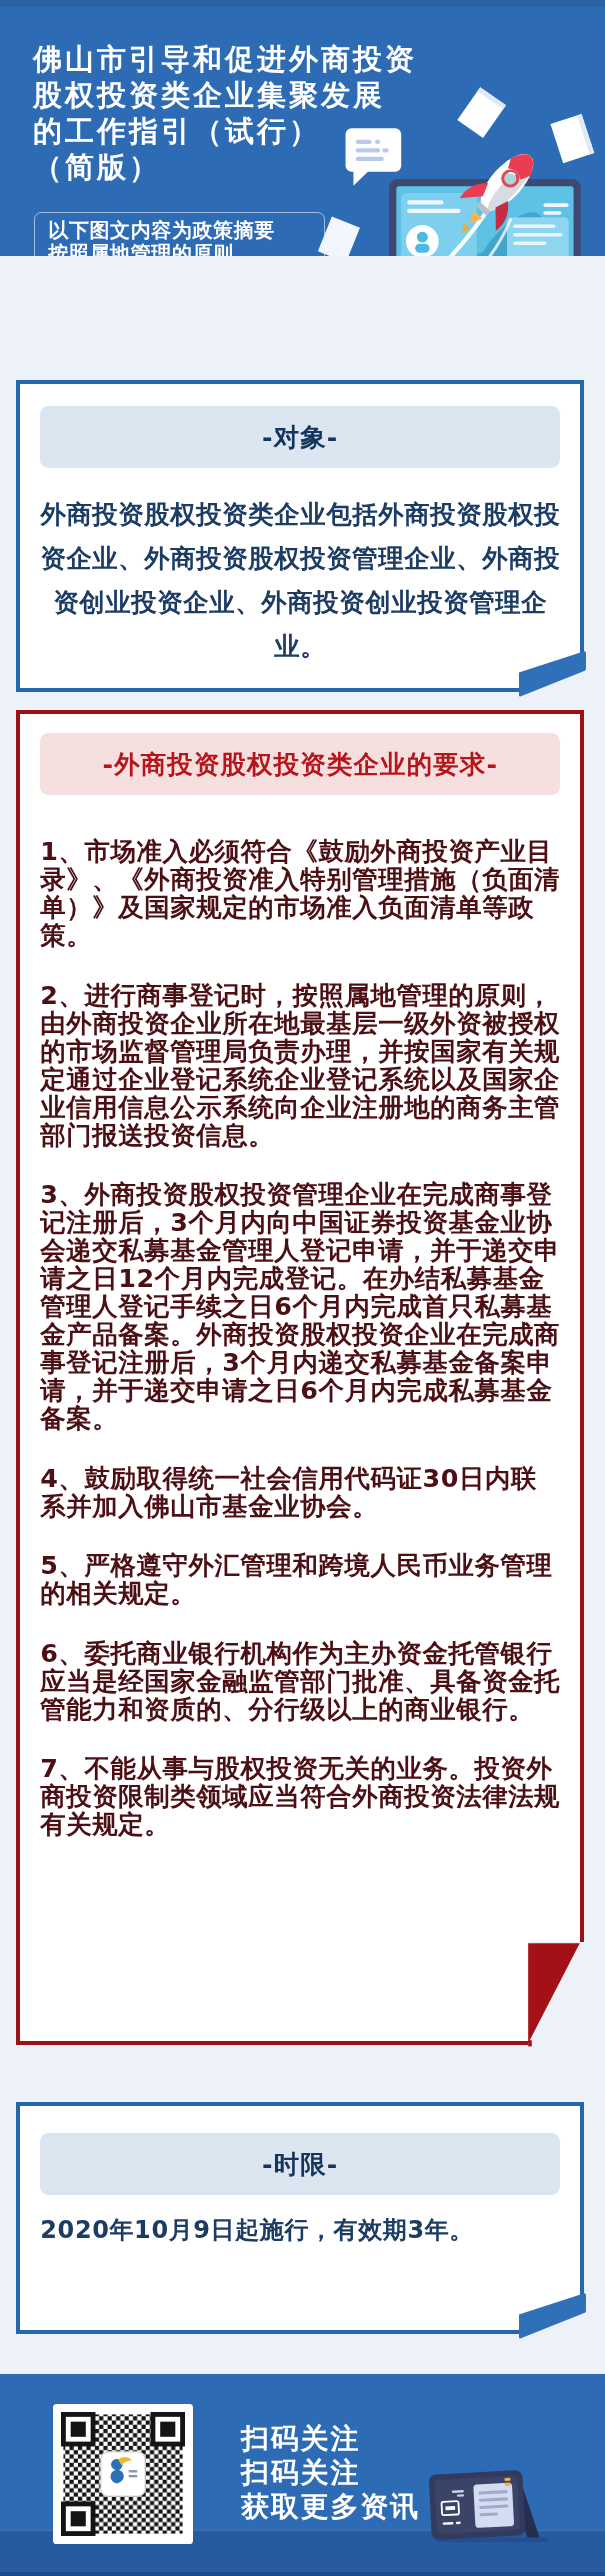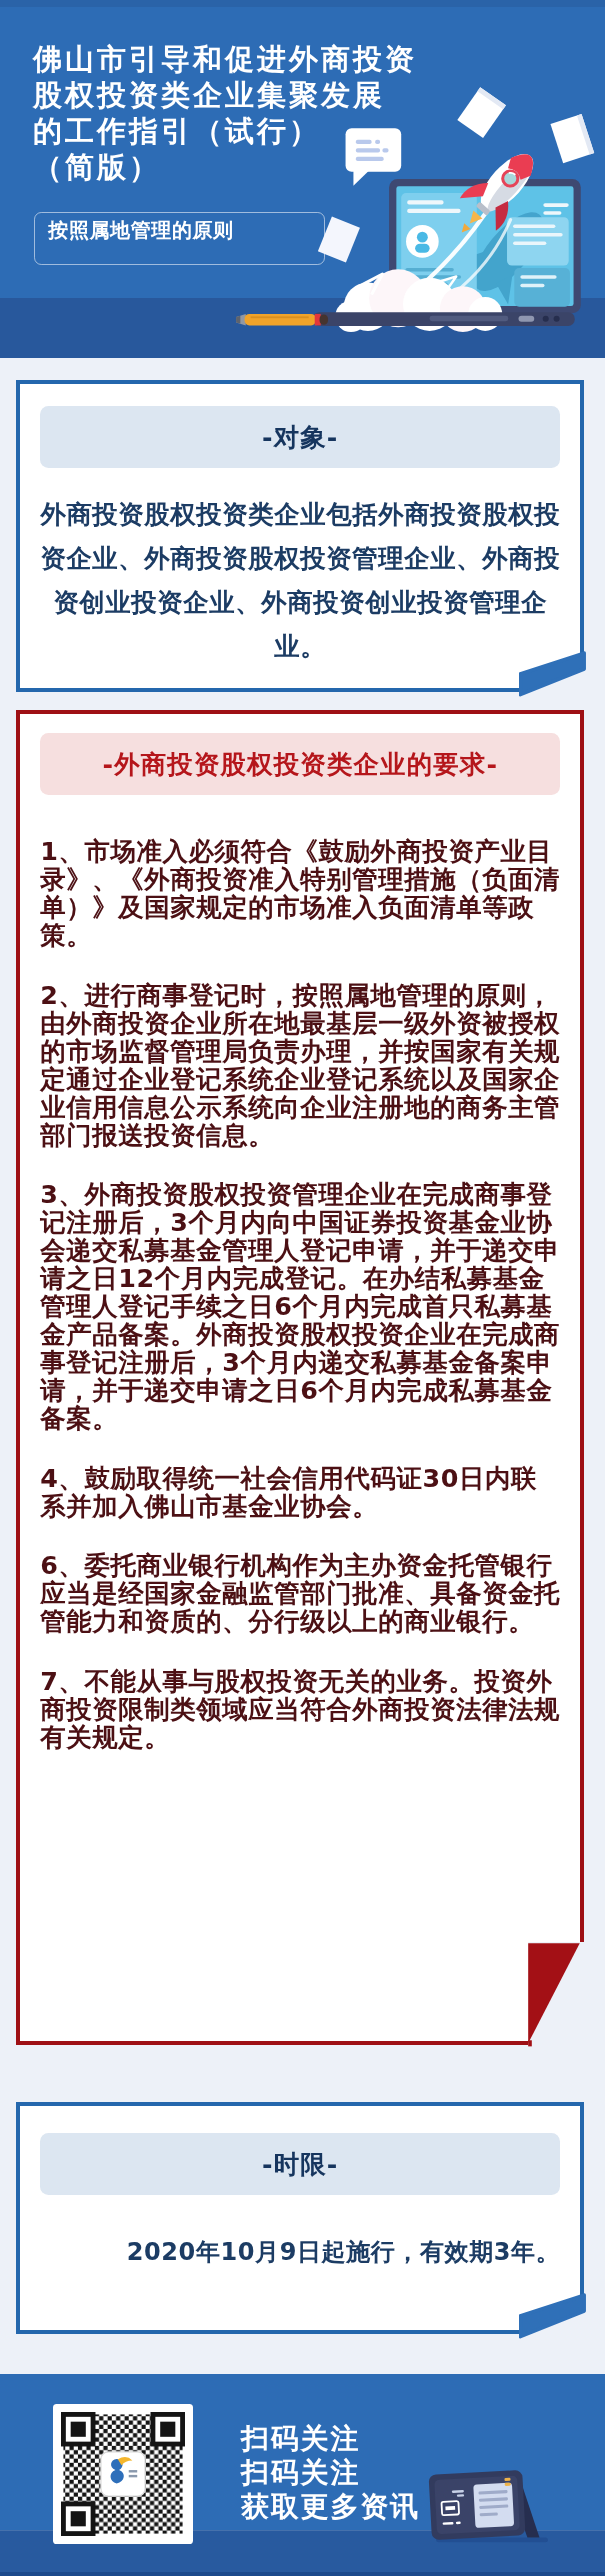--- a/index.html
+++ b/index.html
@@ -1,20 +1,20 @@
 <!DOCTYPE html>
 <html style="font-size:9.7px"><head>
 <meta charset="utf-8">
 <style>
   html,body{margin:0;padding:0;}
   body{font-family:"DejaVu Sans","Liberation Sans",sans-serif;background:#edf1f8;}
   #page{position:relative;width:605px;height:2576px;background:#edf1f8;overflow:hidden;margin:0 auto;}
 
   
-  .hero{position:absolute;left:0;top:0;width:605px;height:358px;background:#2d6cb5;overflow:hidden;}
+  .hero{position:absolute;left:0;top:0;width:605px;height:256px;background:#2d6cb5;overflow:hidden;}
   .hero-topstrip{position:absolute;left:0;top:0;width:100%;height:7.3px;background:#2a63a8;}
   .hero-ground{position:absolute;left:0;top:298px;width:100%;height:60px;background:#28589c;}
   .hero-title{position:absolute;left:33px;top:41px;color:#ffffff;font-weight:700;
               font-size:29px;line-height:36px;letter-spacing:3px;white-space:nowrap;}
   .note-box{position:absolute;left:34px;top:212px;width:276px;height:39px;
             border:1.2px solid rgba(255,255,255,.55);border-radius:7.3px;padding:6px 0 6px 13.3px;}
   .note-box div{color:#ffffff;font-weight:700;font-size:20px;line-height:23px;letter-spacing:0.6px;white-space:nowrap;}
   .hero-illu{position:absolute;left:224px;top:79px;width:381px;height:280px;}
 
   
@@ -22,21 +22,21 @@
   .card{box-sizing:border-box;width:100%;height:100%;background:#ffffff;
         border:4.8px solid #2467ad;border-radius:0;overflow:hidden;}
   .card.red{border-color:#9e1015;}
   .bar{height:62px;margin:22px 20px 0 20px;border-radius:8.5px;background:#dce6f1;
        text-align:center;font-weight:700;font-size:25.4px;line-height:62px;color:#16355e;letter-spacing:1.2px;}
   .card.red .bar{background:#f6dfdf;color:#b5161b;margin-top:19px;}
   .body-text{margin:24px 20px 0 20px;color:#1c3c64;font-weight:700;
              font-size:25.4px;line-height:44px;letter-spacing:0.6px;text-align:center;}
   .req-list{margin:42px 20px 0 20px;}
   .req-list p{margin:0 0 31.5px 0;color:#4c1014;font-weight:700;font-size:25.4px;line-height:28px;letter-spacing:0.6px;}
-  .deadline-body{margin:42px 20px 0 20px;text-align:right;color:#1c3c64;font-weight:700;
+  .deadline-body{margin:20px 20px 0 20px;text-align:left;color:#1c3c64;font-weight:700;
                  font-size:24px;line-height:31.5px;letter-spacing:0.6px;}
   .fold{position:absolute;pointer-events:none;}
 
   
   .footer{position:absolute;left:0;top:2374px;width:605px;height:202px;background:#2d6cb5;overflow:hidden;}
   .footer-band{position:absolute;left:0;top:156px;width:100%;height:46px;background:#285a9f;border-top:1.2px solid rgba(255,255,255,.14);}
   .footer-strip{position:absolute;left:0;top:198px;width:100%;height:3.6px;background:#1d4a8c;}
   .qr-box{position:absolute;left:53px;top:30px;width:140px;height:140px;background:#ffffff;border-radius:3.6px;}
   .qr-box svg{position:absolute;left:7.9px;top:7.9px;}
   .footer-caption{position:absolute;left:241px;top:48px;color:#ffffff;font-weight:700;
@@ -53,20 +53,21 @@
     <div class="hero-ground"></div>
 
     <div class="hero-title">
       <div>佛山市引导和促进外商投资</div>
       <div>股权投资类企业集聚发展</div>
       <div>的工作指引（试行）</div>
       <div>（简版）</div>
     </div>
 
     <div class="note-box">
+      <div>以下图文内容为政策摘要</div>
       <div>按照属地管理的原则</div>
     </div>
 
     <svg class="hero-illu" viewBox="0 0 630 462">
 
       <g transform="rotate(35 426 55)">
           <rect x="400" y="22" width="52" height="66" fill="#ffffff"></rect>
           <rect x="400" y="22" width="52" height="8" fill="#e3e9f4"></rect>
         </g>
       <g transform="rotate(-18 576 98)">
@@ -177,20 +178,21 @@
   </div>
 
   <div class="card-wrap" style="top:710px;height:1335px;">
     <div class="card red">
       <div class="bar">-外商投资股权投资类企业的要求-</div>
       <div class="req-list">
         <p>1、市场准入必须符合《鼓励外商投资产业目录》、《外商投资准入特别管理措施（负面清单）》及国家规定的市场准入负面清单等政策。</p>
         <p>2、进行商事登记时，按照属地管理的原则，由外商投资企业所在地最基层一级外资被授权的市场监督管理局负责办理，并按国家有关规定通过企业登记系统企业登记系统以及国家企业信用信息公示系统向企业注册地的商务主管部门报送投资信息。</p>
         <p>3、外商投资股权投资管理企业在完成商事登记注册后，3个月内向中国证券投资基金业协会递交私募基金管理人登记申请，并于递交申请之日12个月内完成登记。在办结私募基金管理人登记手续之日6个月内完成首只私募基金产品备案。外商投资股权投资企业在完成商事登记注册后，3个月内递交私募基金备案申请，并于递交申请之日6个月内完成私募基金备案。</p>
         <p>4、鼓励取得统一社会信用代码证30日内联系并加入佛山市基金业协会。</p>
+        <p>5、严格遵守外汇管理和跨境人民币业务管理的相关规定。</p>
         <p>6、委托商业银行机构作为主办资金托管银行应当是经国家金融监管部门批准、具备资金托管能力和资质的、分行级以上的商业银行。</p>
         <p>7、不能从事与股权投资无关的业务。投资外商投资限制类领域应当符合外商投资法律法规有关规定。</p>
       </div>
     </div>
     <svg class="fold" style="right:-4.8px;bottom:-4.8px;" width="61" height="108" viewBox="0 0 100 178">
       <rect x="0" y="0" width="100" height="178" fill="#edf1f8"></rect>
       <polygon points="0,2 85,2 0,167" fill="#a31015"></polygon>
       <rect x="0" y="162" width="6" height="10" fill="#a31015"></rect>
     </svg>
   </div>

